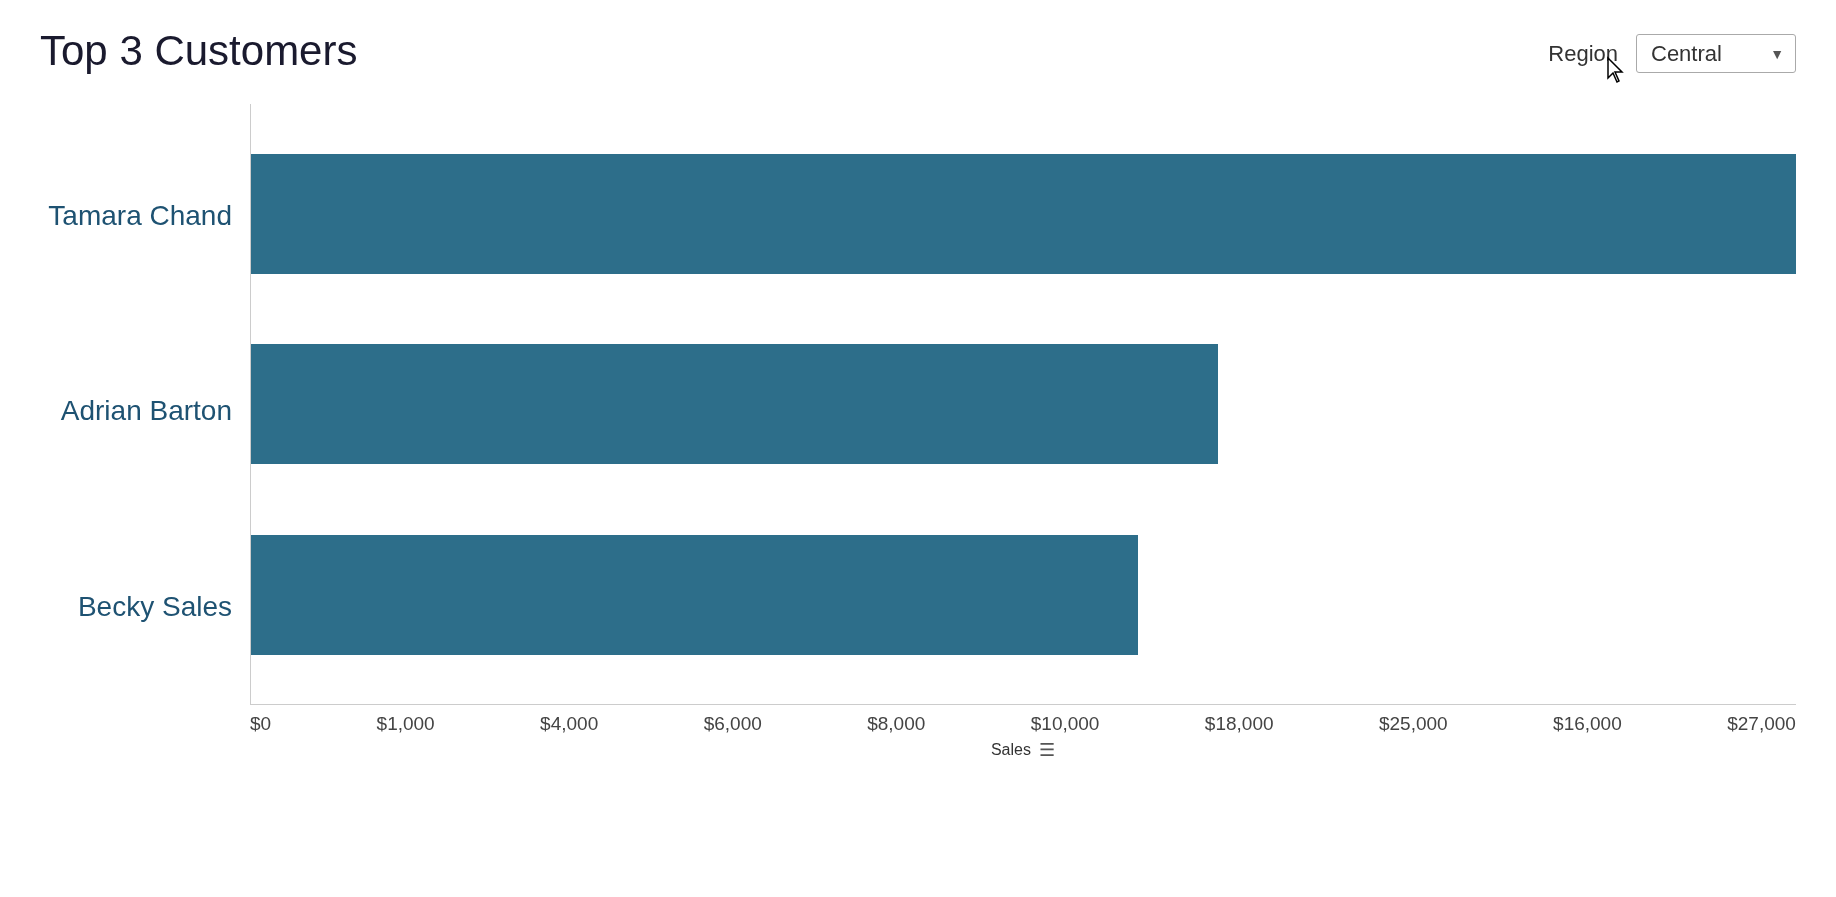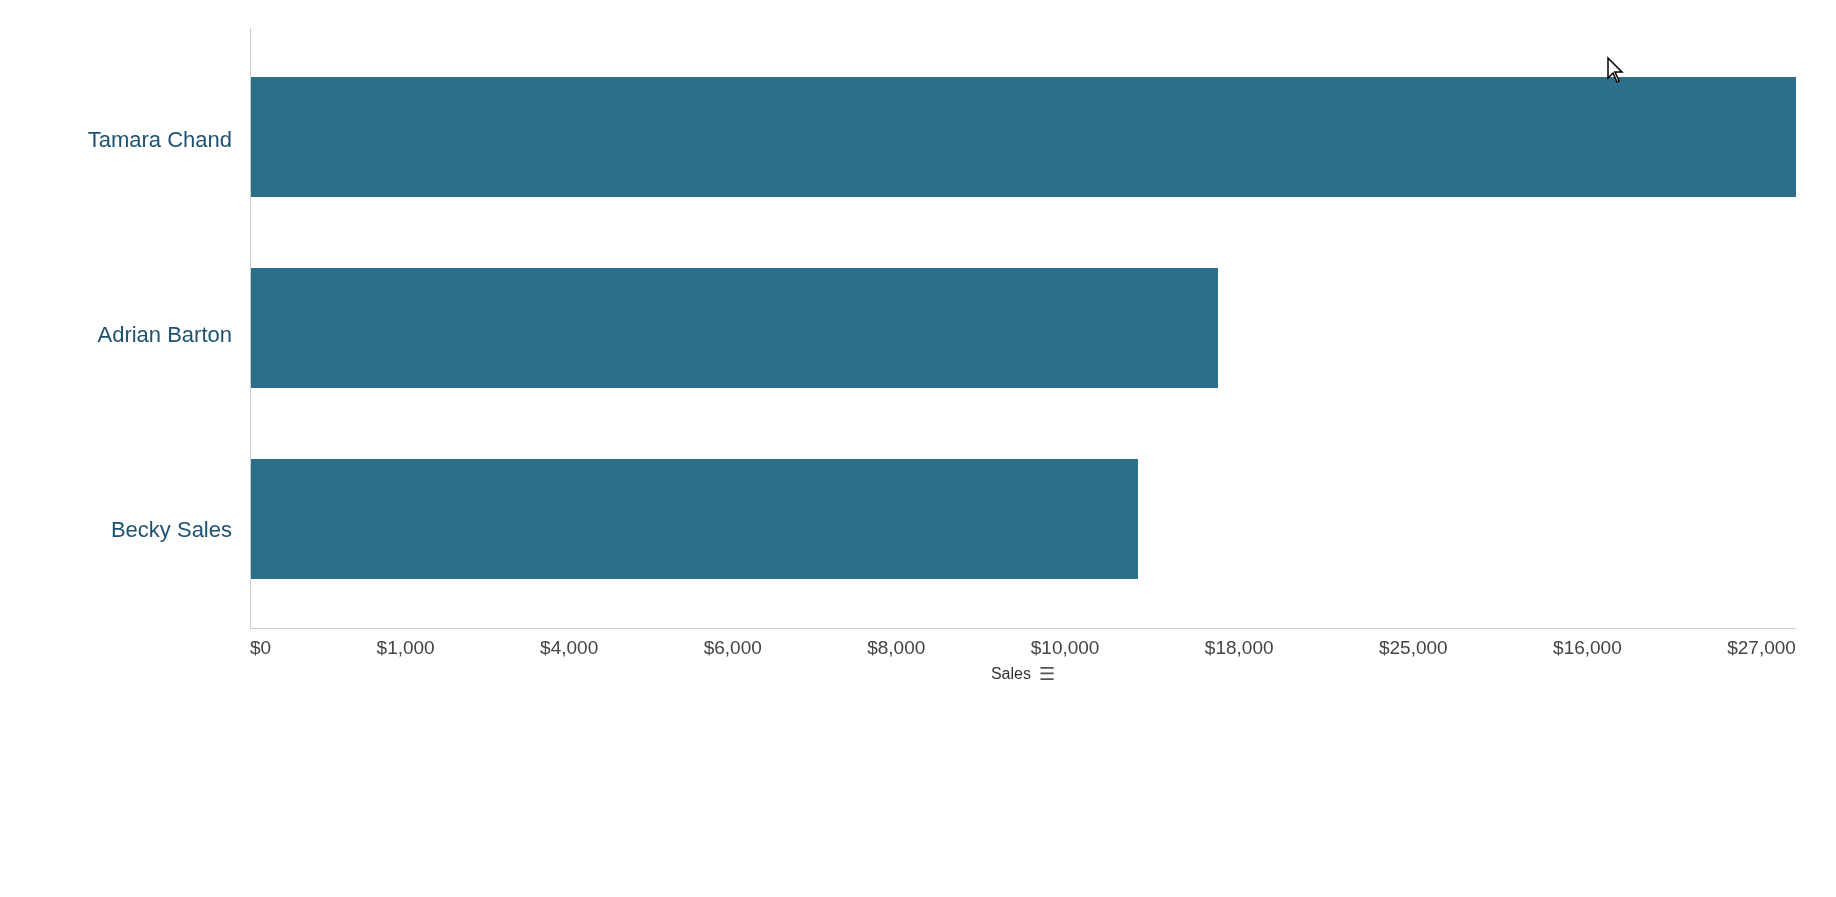--- a/index.html
+++ b/index.html
@@ -91,21 +91,21 @@
       flex-direction: column;
       justify-content: space-around;
       align-items: flex-end;
       padding-right: 18px;
       padding-bottom: 60px;
       padding-top: 14px;
       min-width: 210px;
     }
 
     .y-label {
-      font-size: 22px;
+      font-size: 28px;
       color: #1e5272;
       font-weight: 500;
       text-align: right;
       line-height: 1;
     }
 
     .chart-inner {
       flex: 1;
       display: flex;
       flex-direction: column;
@@ -183,20 +183,31 @@
       height: 24px;
       pointer-events: none;
       z-index: 10;
     }
   </style>
 </head>
 <body>
 
 <div class="container">
 
+  <div class="header-row">
+    <h1 class="chart-title">Top 3 Customers</h1>
+
+    <div class="region-control">
+      <span class="region-label">Region</span>
+      <div class="select-wrapper">
+        <select class="region-select">
+        <option value="Central">Central</option><option value="East">East</option><option value="West">West</option><option value="South">South</option></select>
+      </div>
+    </div>
+  </div>
 
   <div class="chart-area">
 
     <div class="y-labels">
       <span class="y-label">Tamara Chand</span>
       <span class="y-label">Adrian Barton</span>
       <span class="y-label">Becky Sales</span>
     </div>
 
     <div class="chart-inner">

